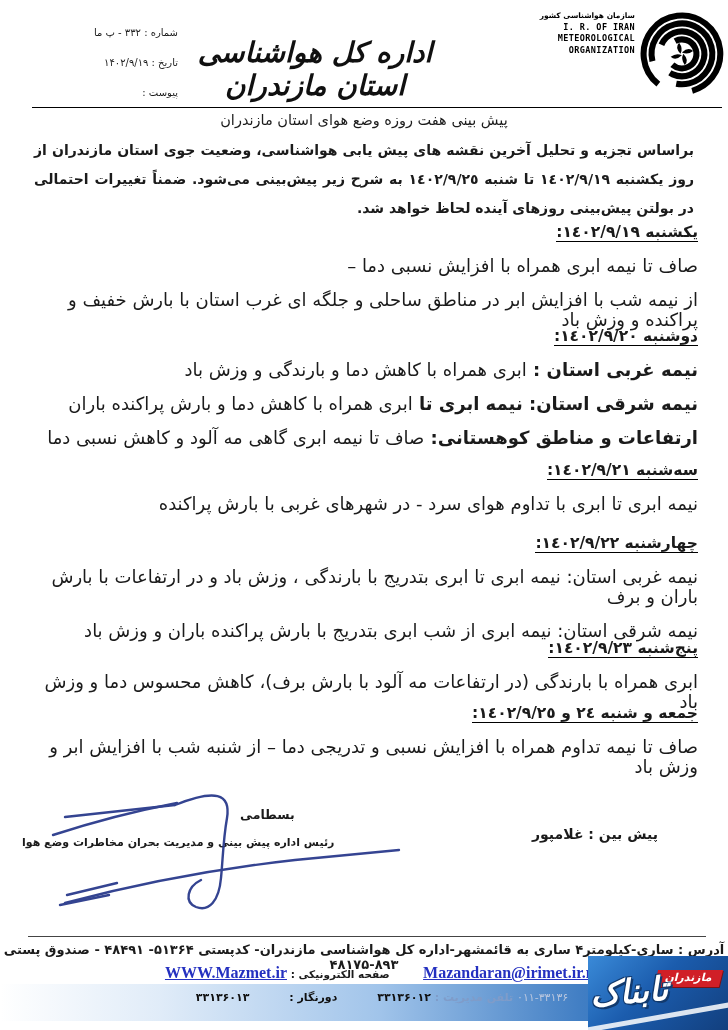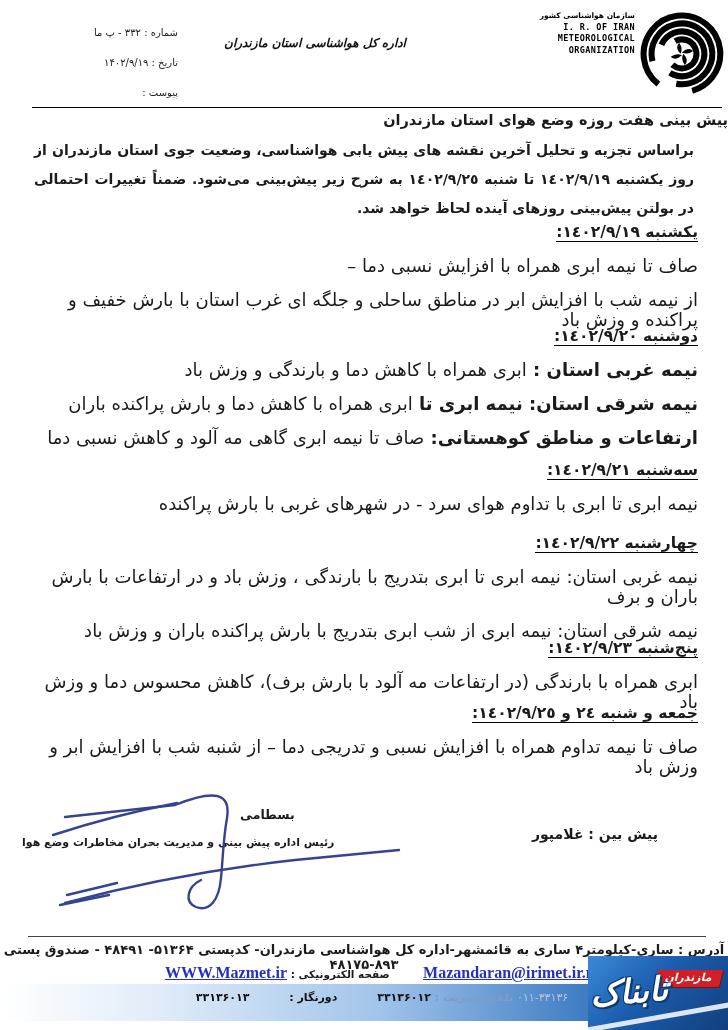--- a/index.html
+++ b/index.html
@@ -6,27 +6,27 @@
   .page{position:relative;width:728px;height:1030px;margin:0 auto;background:#ffffff;
         direction:rtl;font-family:"DejaVu Sans",sans-serif;color:#1b1b1b;overflow:hidden;}
 
   
   .logo{position:absolute;top:4px;right:4px;display:flex;align-items:flex-start;gap:3px;}
   .logo svg{display:block;}
   .logo-text{direction:ltr;text-align:right;font-family:"DejaVu Sans Mono",monospace;
              font-weight:bold;font-size:8.5px;line-height:11.5px;letter-spacing:.4px;margin-top:6px;color:#000;}
   .logo-text .fa{font-family:"DejaVu Sans",sans-serif;font-size:7.5px;letter-spacing:0;}
   .org-title{position:absolute;top:36px;left:172px;width:286px;text-align:center;
-             font-size:12px;font-weight:bold;font-style:italic;color:#101010;}
+             font-size:28px;font-weight:bold;font-style:italic;color:#101010;}
   .meta{position:absolute;top:18px;left:50px;width:128px;text-align:right;
         font-weight:normal;font-size:10px;line-height:30px;}
   .rule{position:absolute;top:107px;left:32px;right:6px;border-top:1.6px solid #000;}
 
   
-  .doc-title{position:absolute;top:112px;left:0;right:0;font-size:14.5px;font-weight:bold;}
+  .doc-title{position:absolute;top:112px;left:0;right:0;text-align:center;font-size:14.5px;font-weight:normal;}
   .intro{position:absolute;top:136px;right:34px;left:34px;font-size:14px;font-weight:bold;
          line-height:29px;text-align:justify;text-align-last:right;}
   .day{position:absolute;right:30px;left:30px;}
   .day-0{top:222px}.day-1{top:326px}.day-2{top:460px}.day-3{top:533px}.day-4{top:638px}.day-5{top:703px}
   .day-h{display:inline-block;font-size:15.5px;font-weight:bold;border-bottom:1.6px solid #000;padding-bottom:0;}
   .day .line{margin-top:14px;font-size:18px;line-height:20px;}
   .day .line .lbl{font-weight:bold;}
 
   
   .forecaster{position:absolute;top:826px;right:70px;font-weight:bold;font-size:14px;}

